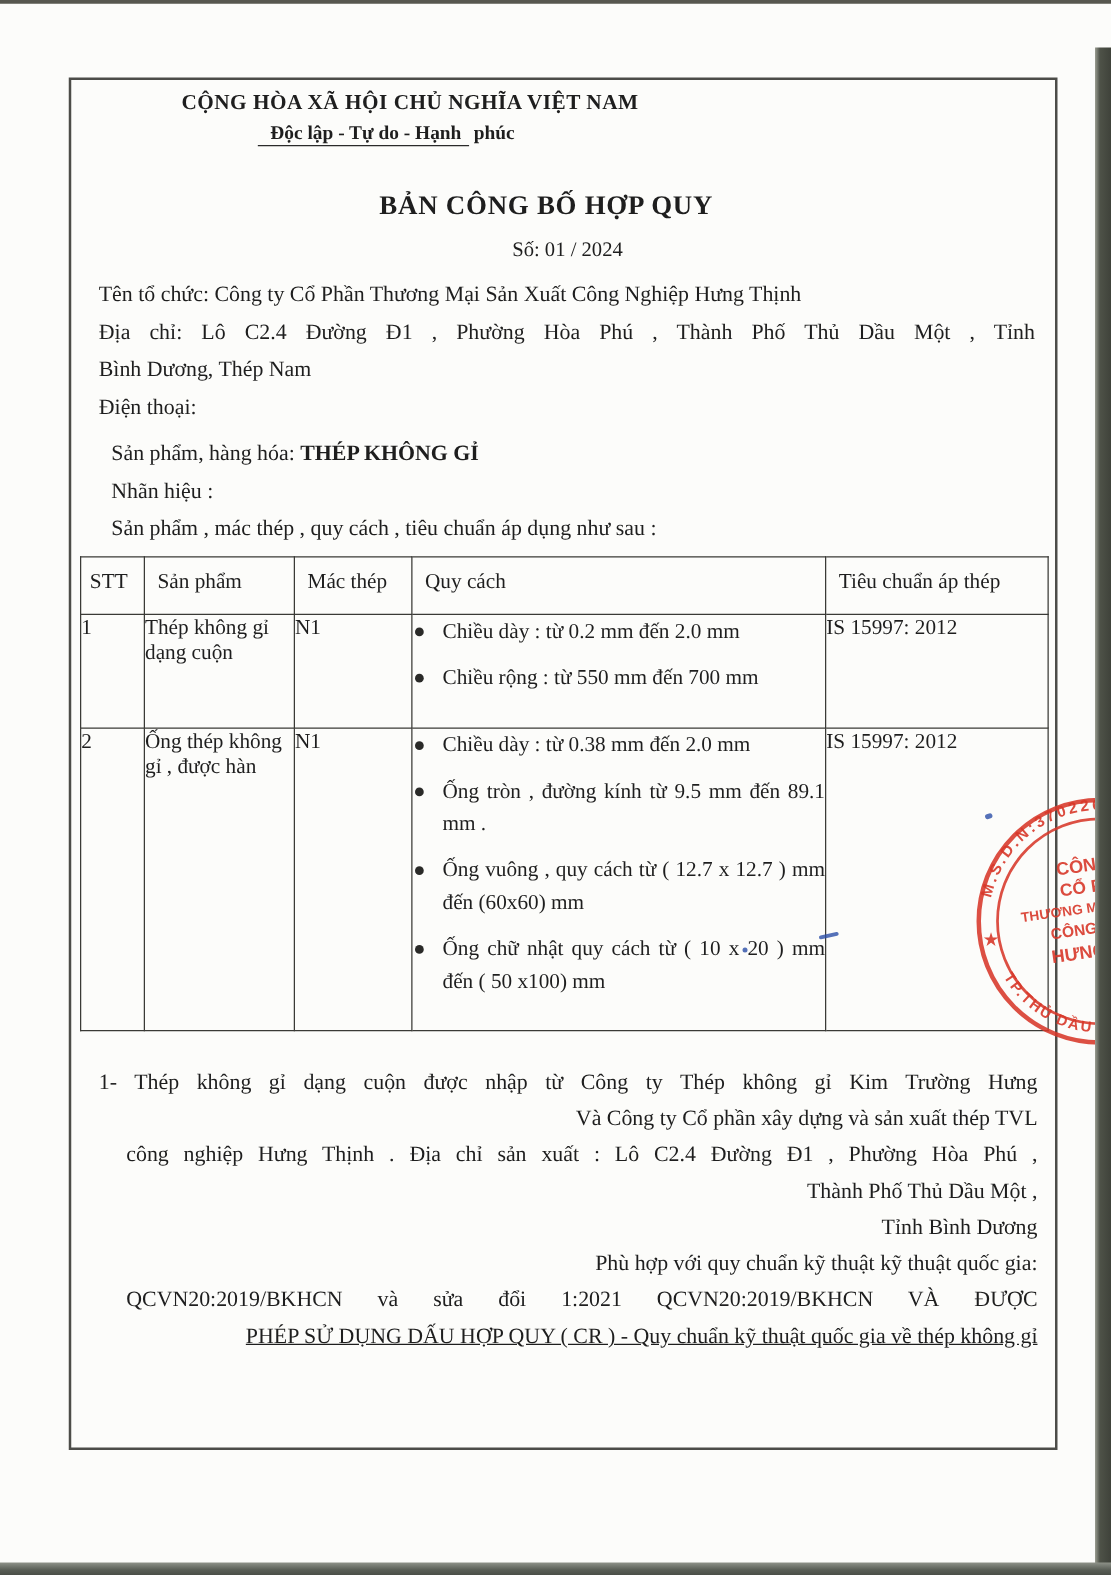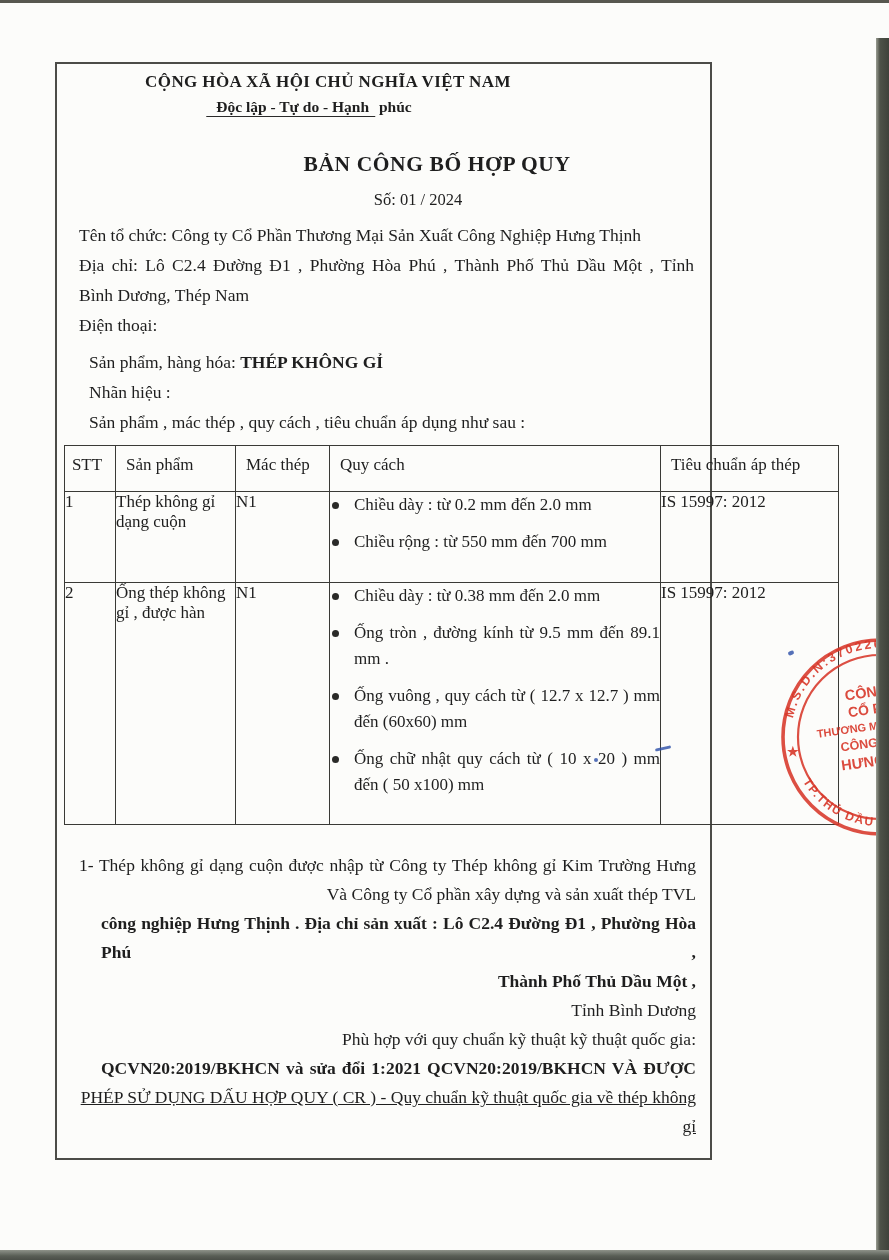--- a/index.html
+++ b/index.html
@@ -3,21 +3,21 @@
 <meta charset="utf-8">
 <style>
   html,body{margin:0;padding:0;}
   body{width:889px;height:1260px;background:#e8e8e4;font-family:"Liberation Serif","DejaVu Serif",serif;}
   .page{position:relative;width:889px;height:1260px;background:#fcfcfa;overflow:hidden;color:#1e1e1e;}
   
   .scan-top{position:absolute;left:0;top:0;width:889px;height:3px;background:#57574f;}
   .scan-right{position:absolute;right:0;top:38px;width:13px;height:1222px;background:linear-gradient(to right,#9a9d92 0%,#4e5248 30%,#3f423a 100%);}
   .scan-bottom{position:absolute;left:0;bottom:0;width:889px;height:10px;background:linear-gradient(to bottom,#8e9289 0%,#585d55 60%,#4a4e47 100%);}
   
-  .doc-box{position:absolute;left:55px;top:62px;width:657px;height:1098px;border:2px solid #4c4c48;box-sizing:border-box;}
+  .doc-box{position:absolute;left:55px;top:62px;width:791px;height:1098px;border:2px solid #4c4c48;box-sizing:border-box;}
   .abs{position:absolute;}
   .center-x{transform:translateX(-50%);white-space:nowrap;}
   .nat-title{font-weight:bold;font-size:17px;letter-spacing:.4px;}
   .motto{font-weight:bold;font-size:15.5px;}
   .motto .ul{border-bottom:1.8px solid #2a2a2a;padding:0 6px 1px 10px;}
   .doc-title{font-weight:bold;font-size:21.5px;letter-spacing:.6px;}
   .doc-number{font-size:16.5px;}
   .info{position:absolute;left:22px;right:16px;top:156px;font-size:17.5px;line-height:30px;}
   .jl{text-align:justify;text-align-last:justify;}
   .indent2{padding-left:10px;}
@@ -33,21 +33,21 @@
   tr.r1{height:91px;}
   tr.r2{height:242px;}
   td.cc{text-align:center;padding-top:9px;}
   td.sp{padding:9px 8px 0 10px;text-align:justify;}
   td.qc{padding:10px 14px 0 36px;}
   td.tc{padding:9px 4px 0 10px;}
   .bullet{position:relative;padding-left:24px;margin-bottom:11px;text-align:justify;line-height:26px;}
   .bullet::before{content:"";position:absolute;left:2px;top:10px;width:7px;height:7px;border-radius:50%;background:#2a2a28;}
   
   .notes{position:absolute;left:22px;right:14px;top:787px;font-size:17.5px;line-height:29px;}
-  .hang{padding-left:22px;font-weight:bold;}
+  .hang{padding-left:22px;}
   .outdent{margin-left:-16px;text-decoration:underline;}
   .notes .plain{text-align:right;}
   
   svg.stamp{position:absolute;left:0;top:0;pointer-events:none;}
   .ink{position:absolute;background:#2b4ea8;border-radius:2px;opacity:.8;}
 </style>
 </head>
 <body>
 
 <div class="page">
@@ -58,21 +58,21 @@
 
     <div class="abs center-x nat-title" style="left:271px;top:8px;">CỘNG HÒA XÃ HỘI CHỦ NGHĨA VIỆT NAM</div>
 
     <div class="abs center-x motto" style="left:252px;top:34px;">
       <span class="ul">Độc lập - Tự do - Hạnh</span>
       <span>phúc</span>
     </div>
 
     <div class="abs center-x doc-title" style="left:380px;top:88px;">BẢN CÔNG BỐ HỢP QUY</div>
 
-    <div class="abs center-x doc-number" style="left:361px;top:126px;text-align:center;">Số: 01 / 2024</div>
+    <div class="abs center-x doc-number" style="left:397px;top:126px;text-align:center;">Số: 01 / 2024</div>
 
     <div class="info">
       <div>Tên tổ chức: Công ty Cổ Phần Thương Mại Sản Xuất Công Nghiệp Hưng Thịnh</div>
       <div class="jl">Địa chỉ: Lô C2.4 Đường Đ1 , Phường Hòa Phú , Thành Phố Thủ Dầu Một , Tỉnh</div>
       <div>Bình Dương, Thép Nam</div>
       <div>Điện thoại:</div>
       <div class="indent2 gap-top"><span>Sản phẩm, hàng hóa: </span><span class="bold">THÉP KHÔNG GỈ</span></div>
       <div class="indent2">Nhãn hiệu :</div>
       <div class="indent2">Sản phẩm , mác thép , quy cách , tiêu chuẩn áp dụng như sau :</div>
     </div>

